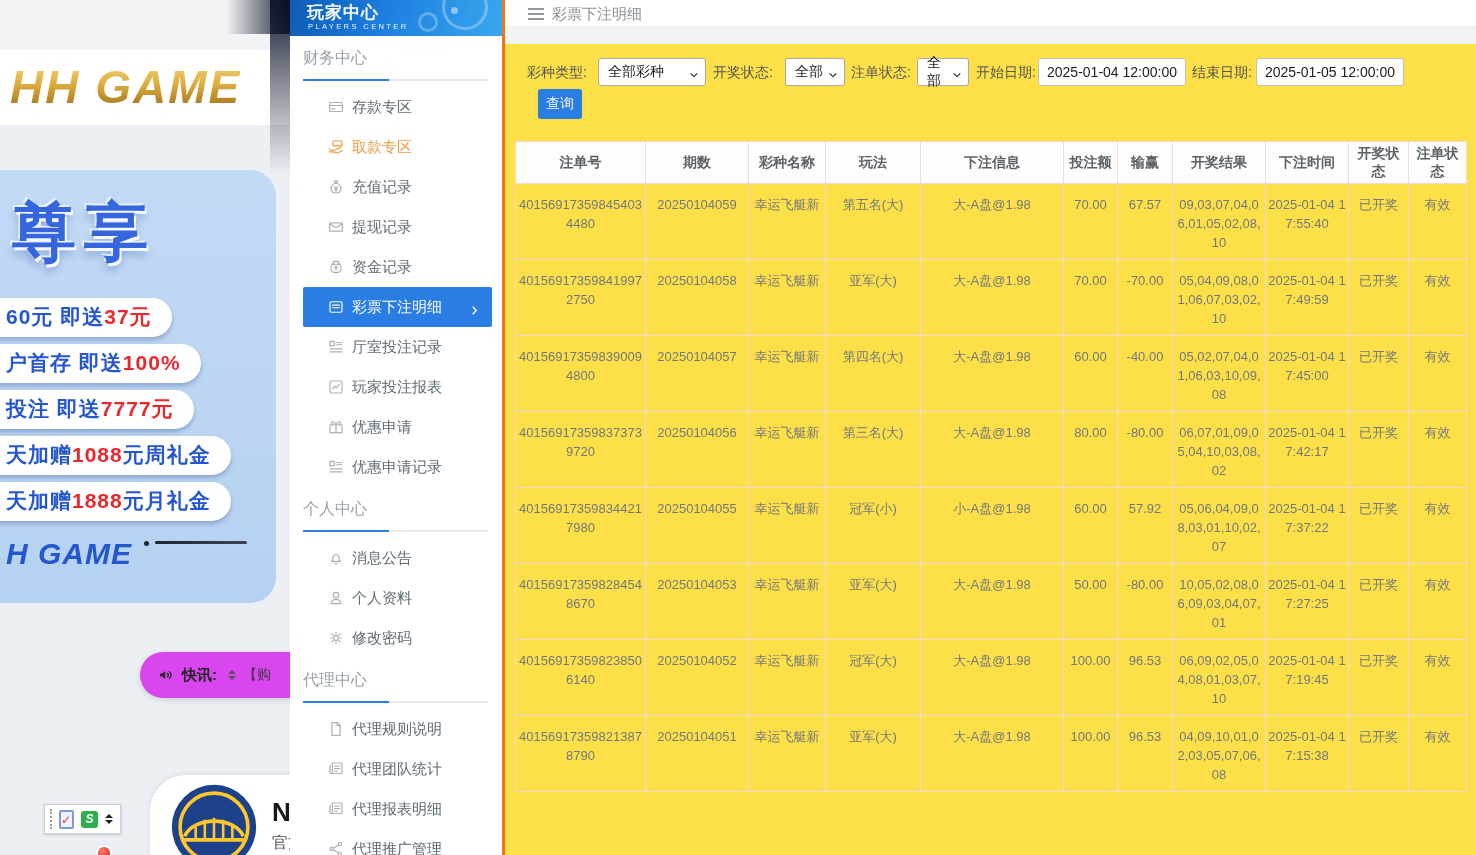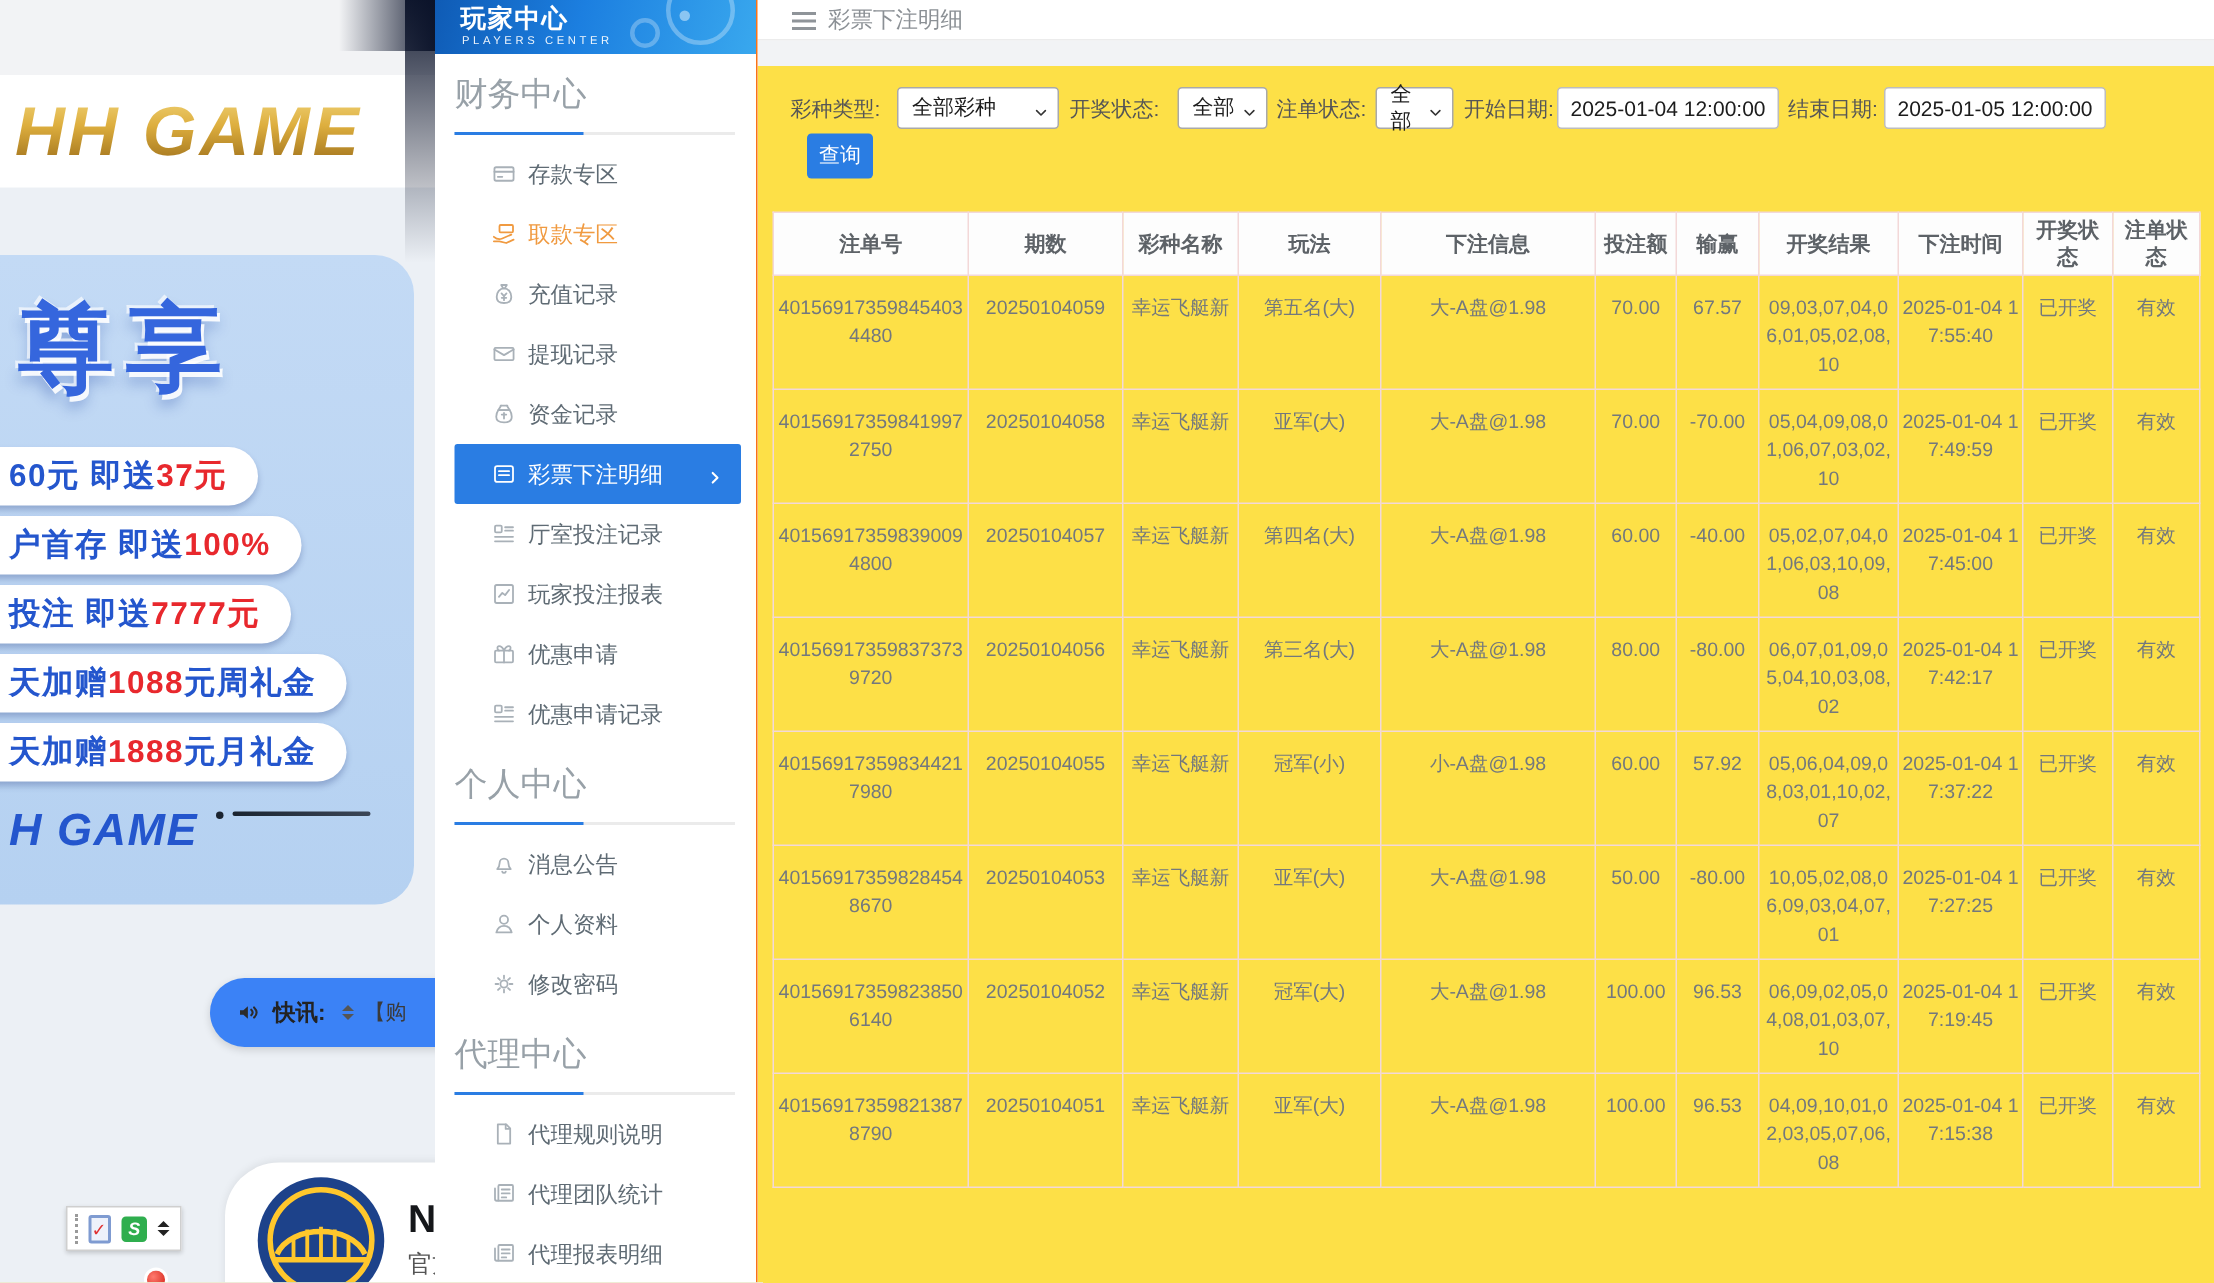--- a/index.html
+++ b/index.html
@@ -23,21 +23,21 @@
     text-shadow:2px 3px 0 rgba(255,255,255,.9), -2px -2px 0 rgba(255,255,255,.65), 0 7px 9px rgba(20,60,160,.35); }
   .pill-list { margin-top:28px; }
   .pill { position:relative; left:-14px; display:block; width:max-content; background:#fff;
     border-radius:24px; padding:5px 20px 6px 48px; margin-bottom:7px; font-size:21px; font-weight:900;
     letter-spacing:1px; box-shadow:0 3px 4px rgba(30,50,120,.28); }
   .c-blue { color:var(--pill-blue,#2456cd); } .c-red { color:var(--pill-red,#e8282d); }
   .promo-footer { margin:16px 16px 0 34px; display:flex; align-items:flex-start; }
   .pf-logo { font-size:30px; font-weight:900; font-style:italic; color:#2456cd; letter-spacing:1px; }
   .pf-dot { width:5px; height:5px; background:#1b2430; border-radius:50%; margin:4px 6px 0 12px; }
   .pf-line { width:92px; height:3px; background:linear-gradient(90deg,#1b2430,#3c4657); margin-top:4px; border-radius:2px; }
-  .ticker { position:absolute; left:140px; top:652px; width:210px; height:46px; background:#3b82f6;
+  .ticker { position:absolute; left:140px; top:652px; width:210px; height:46px; background:#d946ef;
     border-radius:24px; box-shadow:0 2px 6px rgba(0,0,0,.14); display:flex; align-items:center;
     gap:7px; padding-left:17px; }
   .tk-speaker { width:18px; height:18px; color:#2b2b2b; }
   .tk-speaker svg { width:18px; height:18px; }
   .tk-label { font-size:15px; font-weight:bold; color:#222; }
   .tk-arrows { display:flex; flex-direction:column; gap:2px; margin-left:4px; }
   .tk-arrows i { width:0; height:0; border-left:4px solid transparent; border-right:4px solid transparent; }
   .tk-arrows i.up { border-bottom:4px solid #555; } .tk-arrows i.dn { border-top:4px solid #555; }
   .tk-text { font-size:14px; color:#3a3a3a; white-space:nowrap; }
   .ext-box { position:absolute; left:44px; top:804px; height:30px; background:#fff;
@@ -59,30 +59,30 @@
   .w-l2 { position:absolute; left:122px; top:58px; font-size:16px; color:#555; }
   .red-dot { position:absolute; left:96px; top:845px; width:16px; height:16px; border-radius:50%;
     background:radial-gradient(circle at 35% 35%, #ff7a6e, #d21f14); border:2px solid #fff; }
   .shadow-v { position:absolute; right:0; top:0; width:20px; height:175px;
     background:linear-gradient(to bottom, rgba(9,17,40,.92), rgba(9,17,40,0)); }
   .shadow-h { position:absolute; right:0; top:0; width:64px; height:34px;
     background:linear-gradient(to left, rgba(9,17,40,.9), rgba(9,17,40,0)); }
 
   
   .sidebar { position:absolute; left:290px; top:0; width:215px; height:855px; background:#fff;
-    z-index:3; border-right:1px solid #f97316; }
+    z-index:3; border-right:3px solid #f97316; }
   .sb-header { position:relative; height:36px; overflow:hidden;
     background:linear-gradient(105deg,#0f5bb5 0%,#1c7fe0 45%,#39a8ee 100%); }
   .sb-title { position:absolute; left:17px; top:1px; color:#fff; font-size:17px; font-weight:bold; letter-spacing:1px; }
   .sb-sub { position:absolute; left:18px; top:22px; color:rgba(255,255,255,.92); font-size:7.5px; letter-spacing:2.4px; }
   .sb-deco { position:absolute; border-radius:50%; }
   .sb-deco.c1 { width:46px; height:46px; right:14px; top:-16px; border:3px solid rgba(255,255,255,.3); }
   .sb-deco.c2 { width:20px; height:20px; right:64px; top:12px; border:3px solid rgba(255,255,255,.28); }
   .sb-deco.c3 { width:7px; height:7px; right:44px; top:7px; background:rgba(255,255,255,.45); }
-  .side-sec-title { padding:12px 14px 10px 13px; font-size:22px; color:var(--section-title,#98a1a8); }
+  .side-sec-title { padding:12px 14px 10px 13px; font-size:16px; color:var(--section-title,#98a1a8); }
   .side-sec-underline { margin:0 14px 6px 13px; height:2px; background:#ebebeb; position:relative; }
   .side-sec-underline::before { content:""; position:absolute; left:0; top:0; width:86px; height:2px;
     background:var(--accent,#2a7de3); }
   .side-item { height:40px; display:flex; align-items:center; padding-left:37px; gap:7px;
     font-size:15px; color:var(--sidebar-text,#5f6b74); cursor:pointer; }
   .side-item .side-icon { width:18px; height:18px; color:var(--icon-gray,#a9b1b8); flex:0 0 18px; }
   .side-item .side-icon svg { width:18px; height:18px; }
   .side-item.orange { color:var(--orange,#f09a40); }
   .side-item.orange .side-icon { color:var(--orange,#f09a40); }
   .side-item.active { margin:0 10px 0 13px; padding-left:24px; border-radius:2px;

